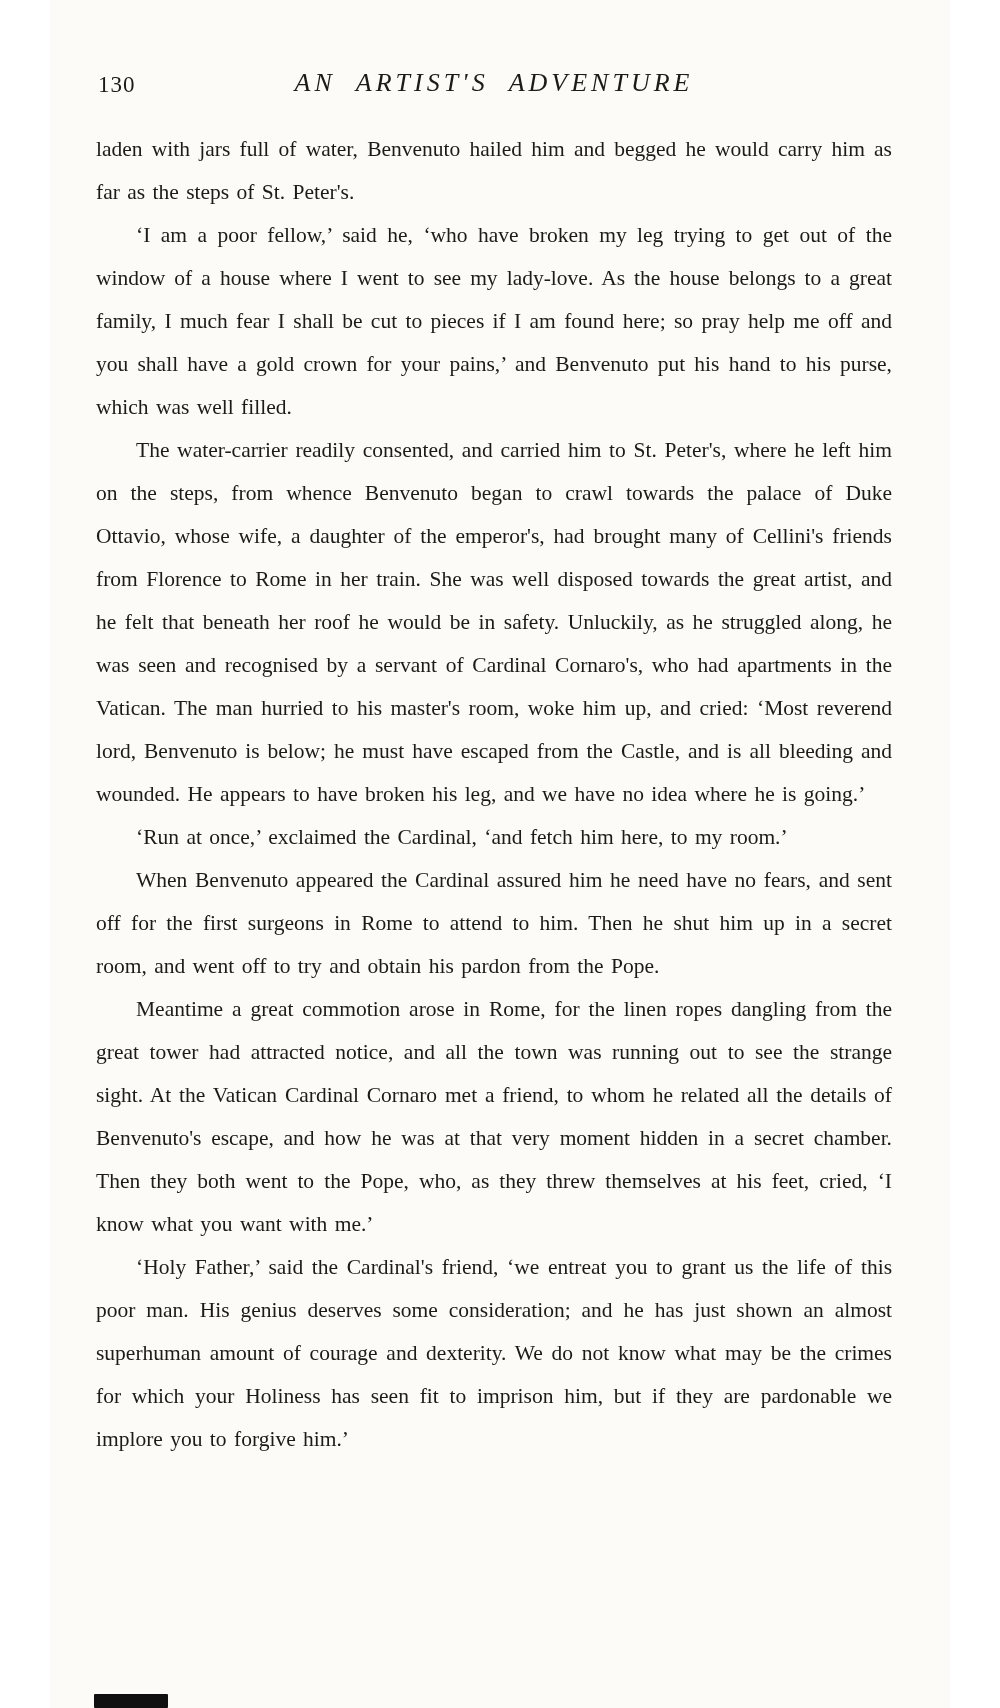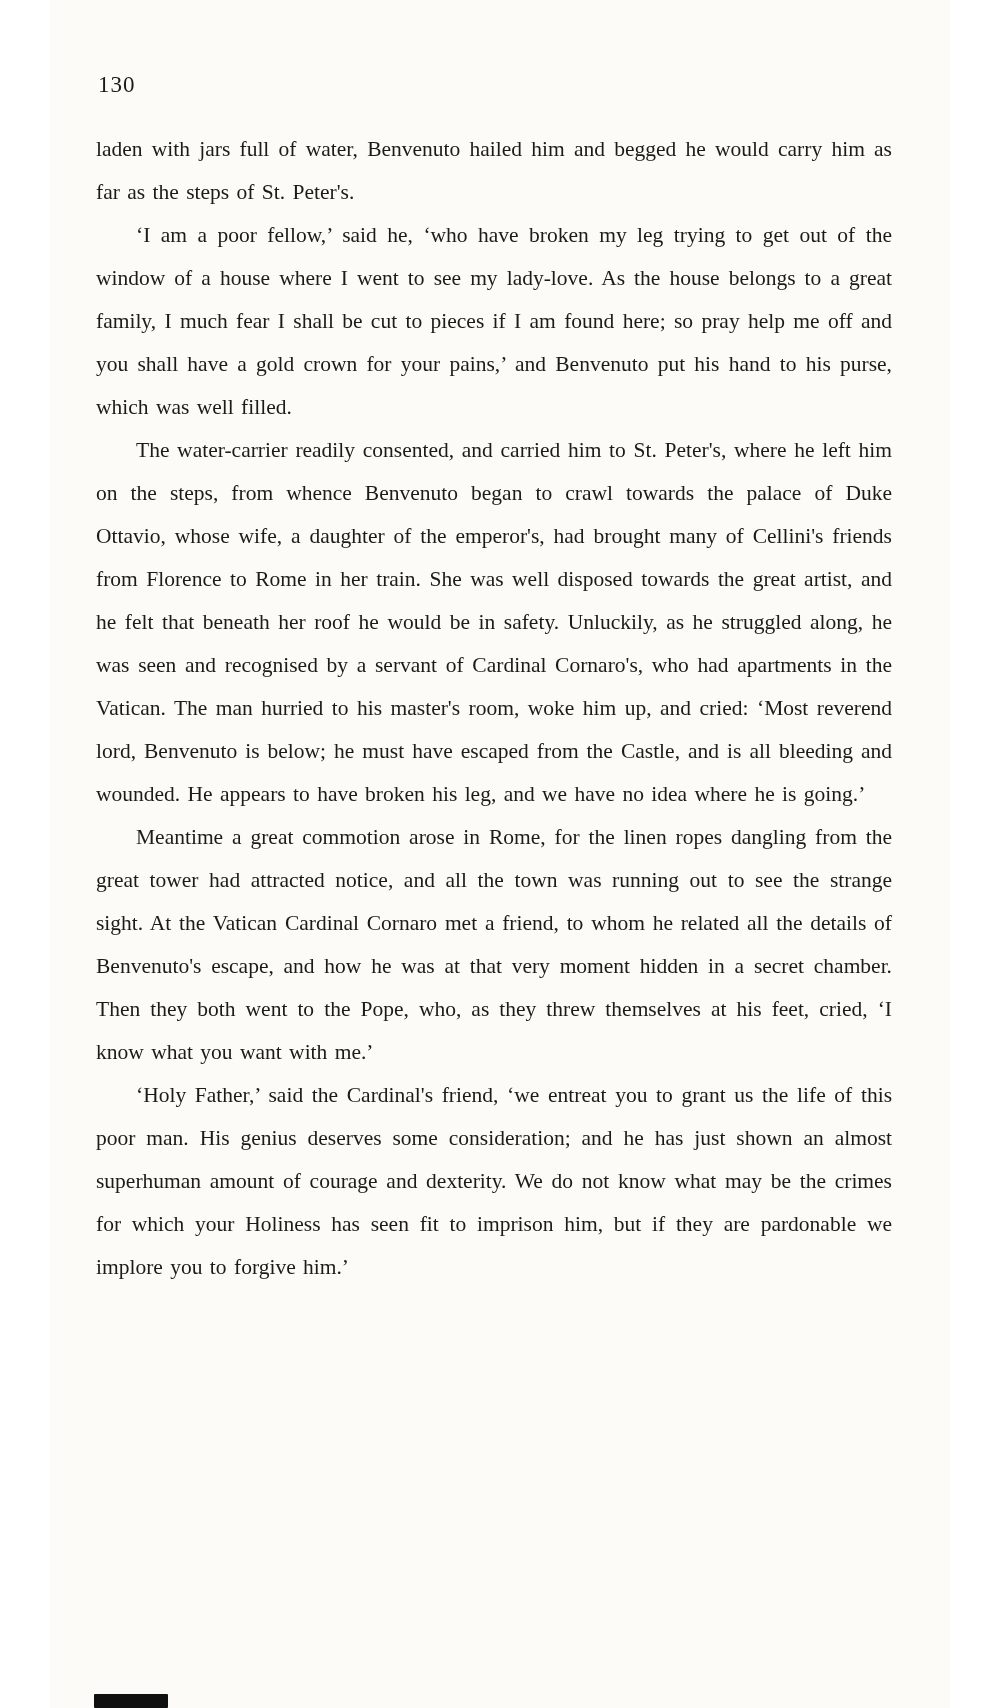--- a/index.html
+++ b/index.html
@@ -62,25 +62,28 @@
     border-radius: 1px;
   }
 </style>
 </head>
 <body>
 
 <div class="page">
 
   <div class="page-header">
     <span class="page-number">130</span>
+    <div class="running-title">AN ARTIST'S ADVENTURE</div>
   </div>
 
   <div class="body-text">
     <p class="no-indent">laden with jars full of water, Benvenuto hailed him and begged he would carry him as far as the steps of St. Peter's.</p>
     <p>‘I am a poor fellow,’ said he, ‘who have broken my leg trying to get out of the window of a house where I went to see my lady-love.  As the house belongs to a great family, I much fear I shall be cut to pieces if I am found here; so pray help me off and you shall have a gold crown for your pains,’ and Benvenuto put his hand to his purse, which was well filled.</p>
     <p>The water-carrier readily consented, and carried him to St. Peter's, where he left him on the steps, from whence Benvenuto began to crawl towards the palace of Duke Ottavio, whose wife, a daughter of the emperor's, had brought many of Cellini's friends from Florence to Rome in her train.  She was well disposed towards the great artist, and he felt that beneath her roof he would be in safety.  Unluckily, as he struggled along, he was seen and recognised by a servant of Cardinal Cornaro's, who had apartments in the Vatican.  The man hurried to his master's room, woke him up, and cried: ‘Most reverend lord, Benvenuto is below; he must have escaped from the Castle, and is all bleeding and wounded.  He appears to have broken his leg, and we have no idea where he is going.’</p>
+    <p>‘Run at once,’ exclaimed the Cardinal, ‘and fetch him here, to my room.’</p>
+    <p>When Benvenuto appeared the Cardinal assured him he need have no fears, and sent off for the first surgeons in Rome to attend to him.  Then he shut him up in a secret room, and went off to try and obtain his pardon from the Pope.</p>
     <p>Meantime a great commotion arose in Rome, for the linen ropes dangling from the great tower had attracted notice, and all the town was running out to see the strange sight.  At the Vatican Cardinal Cornaro met a friend, to whom he related all the details of Benvenuto's escape, and how he was at that very moment hidden in a secret chamber.  Then they both went to the Pope, who, as they threw themselves at his feet, cried, ‘I know what you want with me.’</p>
     <p>‘Holy Father,’ said the Cardinal's friend, ‘we entreat you to grant us the life of this poor man.  His genius deserves some consideration; and he has just shown an almost superhuman amount of courage and dexterity.  We do not know what may be the crimes for which your Holiness has seen fit to imprison him, but if they are pardonable we implore you to forgive him.’</p>
   </div>
 
   <div class="scan-artifact"></div>
 
 </div>
 
 </body></html>

